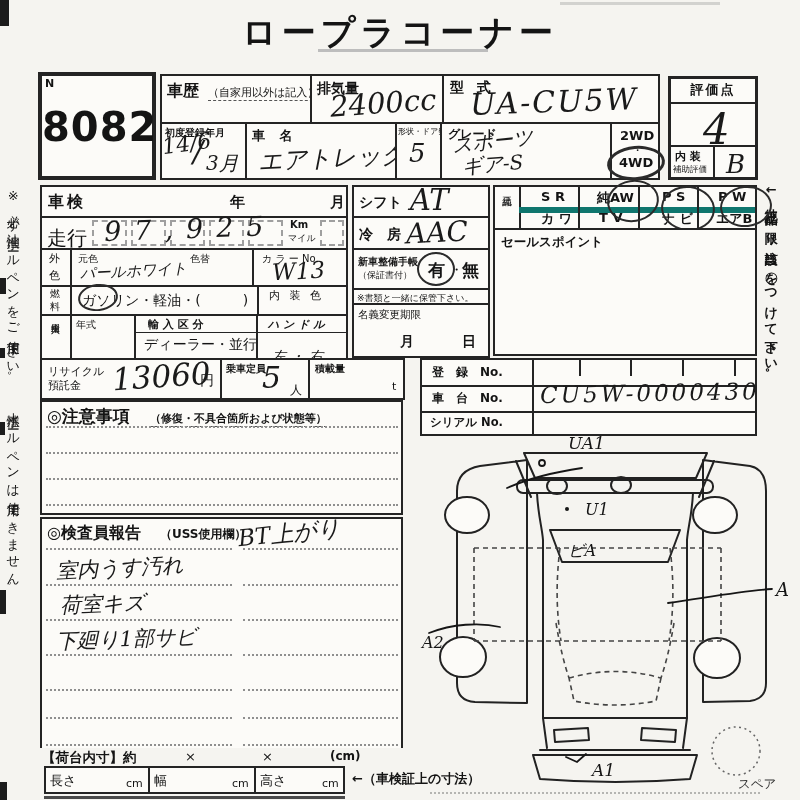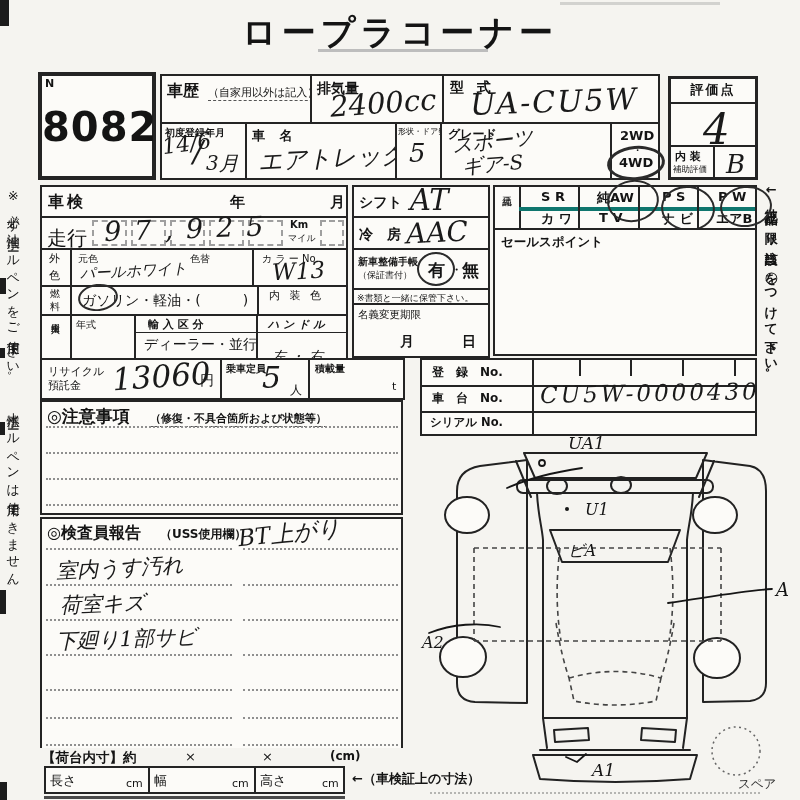--- a/index.html
+++ b/index.html
@@ -227,21 +227,21 @@
   <div class="bx" style="left:352px;top:303px;width:138px;height:55px;">
     <span class="a pr" style="left:4px;top:3px;font-size:10.5px;font-weight:normal;">名義変更期限</span>
     <span class="a pr" style="left:46px;top:28px;font-size:14px;font-weight:bold;">月</span>
     <span class="a pr" style="left:108px;top:28px;font-size:14px;font-weight:bold;">日</span>
   </div>
 
   <div class="bx" style="left:493px;top:185px;width:264px;height:45px;">
     <div class="a" style="left:0;top:0;width:24px;height:41px;border-right:2px solid #242424;">
       <span class="a v pr" style="left:7px;top:2px;font-size:9.5px;letter-spacing:0;">純正品</span>
     </div>
-    <div class="a" style="left:24px;top:0;width:236px;height:20px;border-bottom:4px solid #0f766e;">
+    <div class="a" style="left:24px;top:0;width:236px;height:20px;border-bottom:6px solid #0f766e;">
       <span class="a pr" style="left:22px;top:2px;font-size:13px;font-weight:bold;">S R</span>
       <span class="a pr" style="left:78px;top:2px;font-size:13px;font-weight:bold;">純AW</span>
       <span class="a pr" style="left:143px;top:2px;font-size:13px;font-weight:bold;">P S</span>
       <span class="a pr" style="left:199px;top:2px;font-size:13px;font-weight:bold;">P W</span>
     </div>
     <div class="a" style="left:24px;top:20px;width:236px;height:21px;padding-left:13px;">
       <span class="a pr" style="left:22px;top:3px;font-size:13px;font-weight:bold;">カ ワ</span>
       <span class="a pr" style="left:80px;top:3px;font-size:13px;font-weight:bold;">T V</span>
       <span class="a pr" style="left:143px;top:3px;font-size:13px;font-weight:bold;">ナ ビ</span>
       <span class="a pr" style="left:197px;top:3px;font-size:13px;font-weight:bold;">エアB</span>

